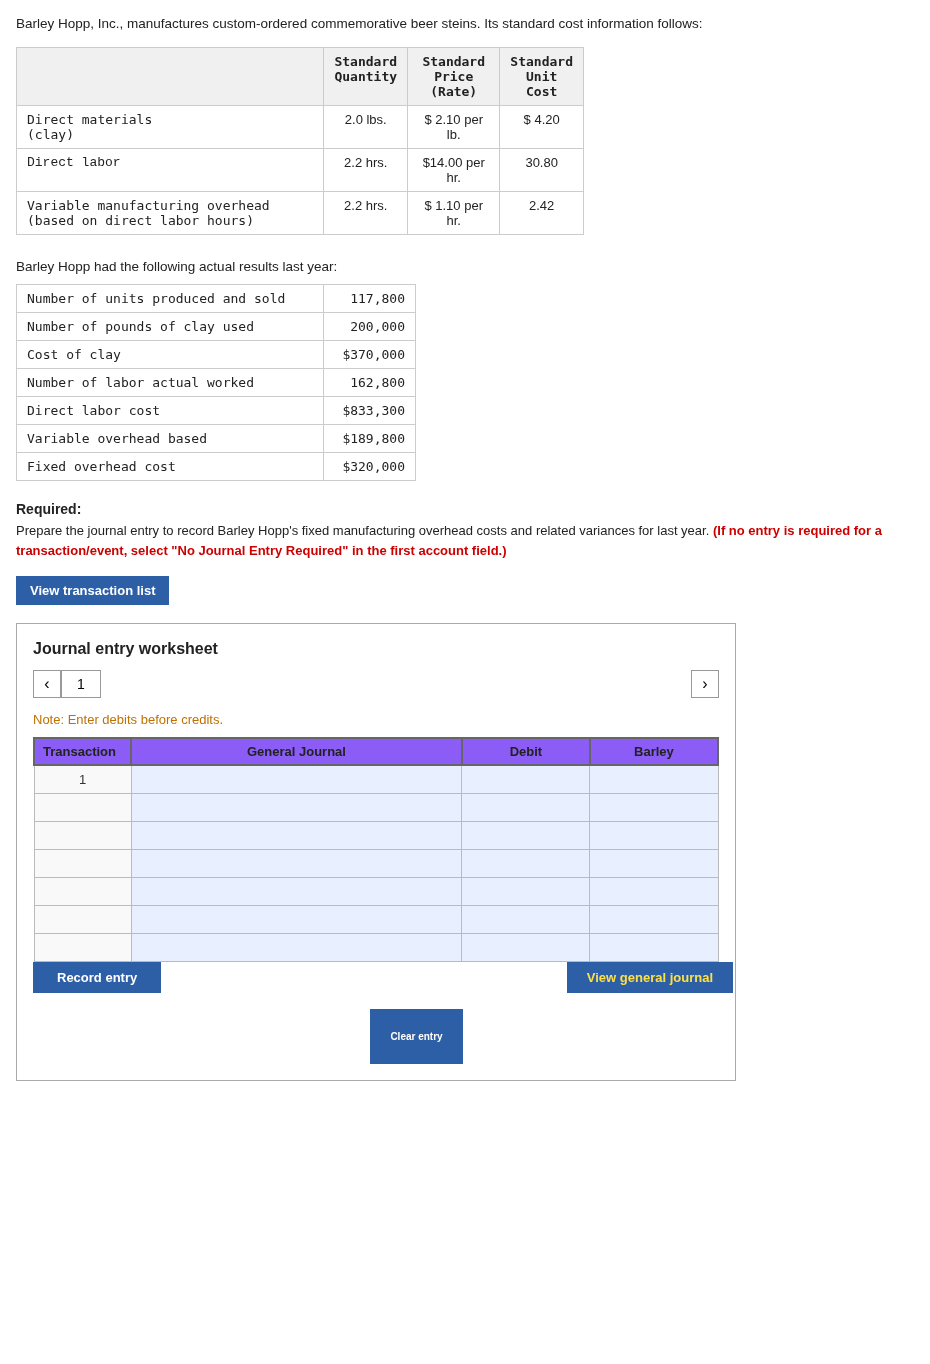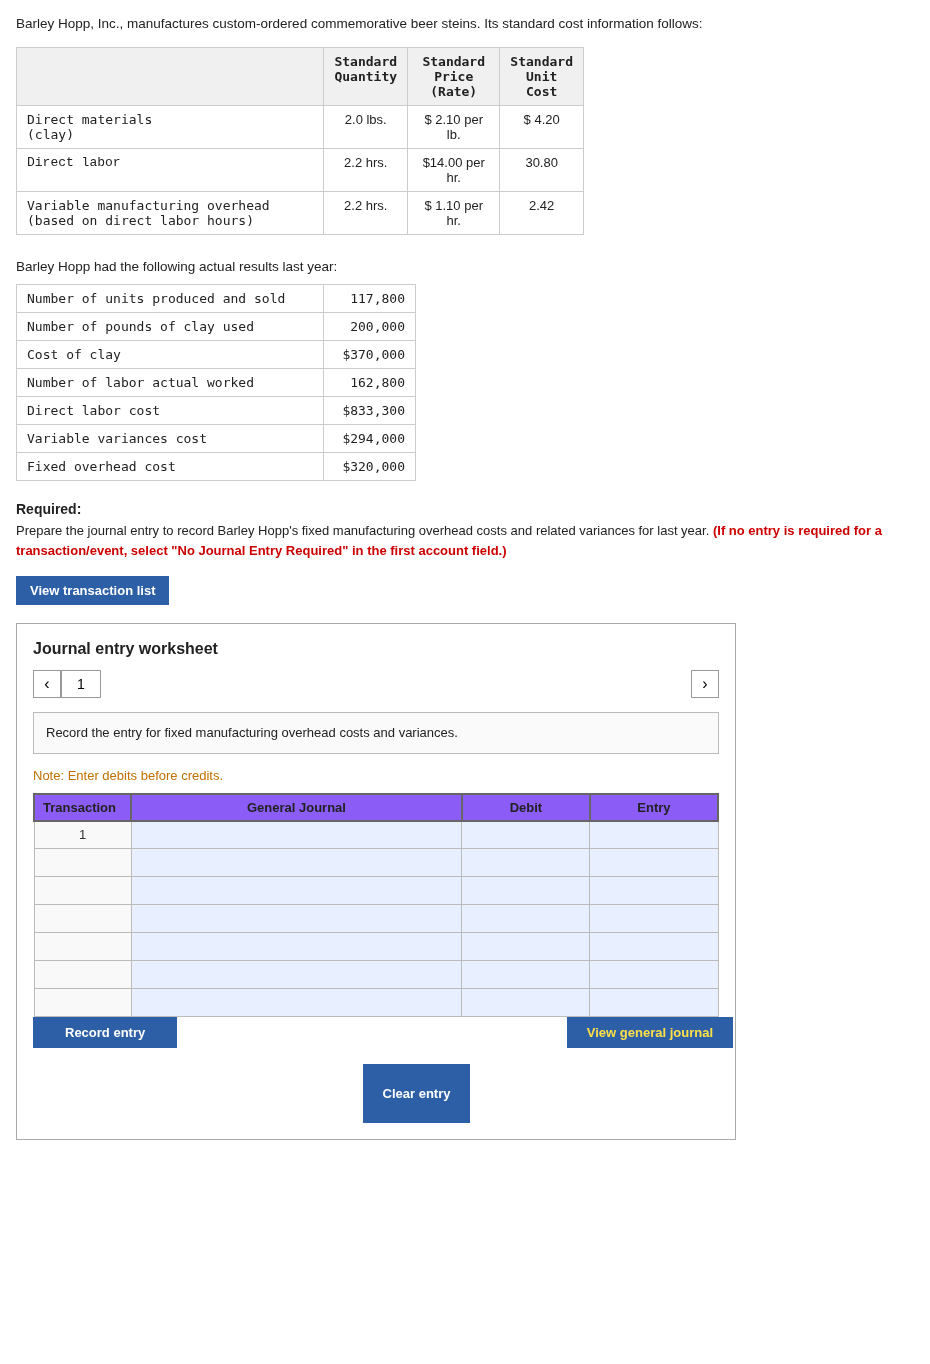--- a/index.html
+++ b/index.html
@@ -180,42 +180,42 @@
     }
     .journal-table td.debit-col,
     .journal-table td.credit-col {
       width: 120px;
       background: #e8f0ff;
     }
     .btn-record {
       background: #2d5fa6;
       color: #fff;
       border: none;
-      padding: 8px 32px;
+      padding: 8px 24px;
       font-size: 13px;
       font-weight: bold;
       cursor: pointer;
       margin-right: 0;
     }
     .btn-view-journal {
       background: #2d5fa6;
       color: #fde047;
       border: none;
       padding: 8px 20px;
       font-size: 13px;
       font-weight: bold;
       cursor: pointer;
       margin-left: auto;
     }
     .btn-clear {
       background: #2d5fa6;
       color: #fff;
       border: none;
       padding: 22px 20px;
-      font-size: 13px;
+      font-size: 10px;
       font-weight: bold;
       cursor: pointer;
       margin-top: 8px;
       margin-left: 67px;
     }
     .bottom-row-1 {
       display: flex;
       width: 700px;
       align-items: center;
     }
@@ -285,22 +285,22 @@
   </tr>
       <tr>
     <td>Number of labor actual worked</td>
     <td>162,800</td>
   </tr>
       <tr>
     <td>Direct labor cost</td>
     <td>$833,300</td>
   </tr>
       <tr>
-    <td>Variable variances cost</td>
-    <td>$294,000</td>
+    <td>Variable overhead based</td>
+    <td>$189,800</td>
   </tr>
       <tr>
     <td>Fixed overhead cost</td>
     <td>$320,000</td>
   </tr>
     </tbody>
 </table>
 
 
 <div class="required-section">
@@ -317,31 +317,30 @@
 
 <div class="journal-worksheet">
   <h2>Journal entry worksheet</h2>
 
   <div class="pagination-row">
     <button class="page-btn">‹</button>
     <input class="page-num" type="text" value="1" style="">
     <button class="page-btn page-right">›</button>
   </div>
 
-  <div class="entry-description">Record the entry for fixed manufacturing overhead costs and variances.</div>
 
   <p class="note-text">Note: Enter debits before credits.</p>
 
   <table class="journal-table">
     <thead>
       <tr>
         <th>Transaction</th>
         <th class="center">General Journal</th>
         <th class="center">Debit</th>
-        <th class="center">Entry</th>
+        <th class="center">Barley</th>
       </tr>
     </thead>
     <tbody id="journal-tbody">
     <tr>
     <td class="transaction-col">1</td>
     <td class="journal-col"><input type="text" value="" style=""></td>
     <td class="debit-col"><input type="text" value="" style=""></td>
     <td class="credit-col"><input type="text" value="" style=""></td>
   </tr>
         <tr>

